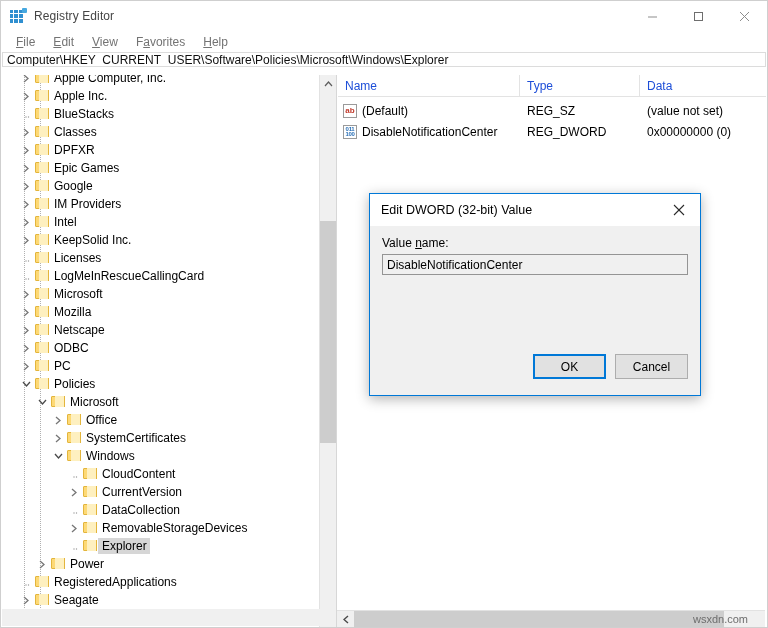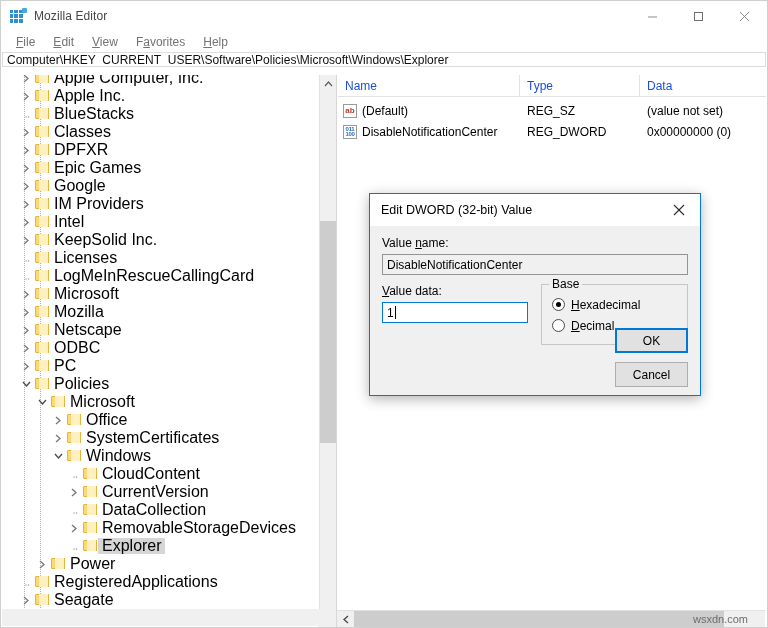--- a/index.html
+++ b/index.html
@@ -88,21 +88,21 @@
   .tree-pane {
     position: absolute; left: 0; top: 0; width: 335px; height: 552px;
     background: #ffffff; overflow: hidden;
     border-right: 1px solid #d7d7d7;
   }
   .tree-inner {
     position: absolute; left: 0; top: -6px; width: 318px;
   }
   .tree-row {
     height: 18px; display: flex; align-items: center;
-    white-space: nowrap; font-size: 16px; color: #000;
+    white-space: nowrap; font-size: 12px; color: #000;
   }
   .tree-row .lbl { padding: 1px 3px 1px 4px; line-height: 14px; }
   .tree-row.selected .lbl { background: #d6d6d6; }
   .twisty {
     width: 16px; height: 18px; flex: none;
     display: flex; align-items: center; justify-content: center;
     color: #6a6a6a;
   }
   .twisty svg { display: block; }
   .folder {
@@ -254,41 +254,41 @@
     width: 13px; height: 13px; border-radius: 50%;
     border: 1px solid #4a4a4a; background: #ffffff;
     margin-right: 6px; flex: none; position: relative;
   }
   .radio.on::after {
     content: ""; position: absolute; left: 3px; top: 3px;
     width: 5px; height: 5px; border-radius: 50%; background: #000;
   }
   .radio-row u { text-decoration: underline; }
   .dlg-buttons {
-    position: absolute; right: 12px; bottom: 8px; display: flex; gap: 9px; flex-direction: column;
+    position: absolute; right: 12px; bottom: 16px; display: flex; gap: 9px;
   }
   .btn {
     width: 73px; height: 25px; background: #e1e1e1;
     border: 1px solid #adadad;
     display: flex; align-items: center; justify-content: center;
     font-size: 12px; color: #000;
   }
   .btn.default { border: 2px solid #0078d7; }
 </style>
 </head>
 <body>
 
 <div id="app">
 
   <div class="titlebar">
     <div class="app-icon">
       <span class="grid"></span>
         <span class="dot"></span>
     </div>
-    <div class="title-text">Mozilla Editor</div>
+    <div class="title-text">Registry Editor</div>
     <div class="win-buttons">
       <div class="win-btn">
         <svg width="11" height="11" viewBox="0 0 11 11">
             <line x1="1" y1="6" x2="10" y2="6" stroke="#8d8d8d" stroke-width="1"></line>
           </svg>
       </div>
       <div class="win-btn">
         <svg width="11" height="11" viewBox="0 0 11 11">
             <rect x="1.5" y="1.5" width="8" height="8" fill="none" stroke="#6e6e6e" stroke-width="1"></rect>
           </svg>
@@ -751,41 +751,20 @@
             <line x1="11" y1="1" x2="1" y2="11" stroke="#2b2b2b" stroke-width="1.1"></line>
           </svg>
       </div>
     </div>
     <div class="dlg-body">
       <div class="lbl-small">Value <u>n</u>ame:</div>
       <div class="txtbox name">
         <span>DisableNotificationCenter</span>
       </div>
 
-      <div class="row2">
-        <div>
-          <div class="lbl-small"><u>V</u>alue data:</div>
-          <div class="txtbox data">
-            <span>1</span>
-              <span class="caret"></span>
-          </div>
-        </div>
-
-        <div class="base-group">
-          <div class="base-legend">Base</div>
-          <div class="radio-row">
-            <span class="radio on"></span>
-            <span><u>H</u>exadecimal</span>
-          </div>
-          <div class="radio-row">
-            <span class="radio"></span>
-            <span><u>D</u>ecimal</span>
-          </div>
-        </div>
-      </div>
     </div>
 
     <div class="dlg-buttons">
       <div class="btn default">OK</div>
       <div class="btn">Cancel</div>
     </div>
   </div>
 
 </div>
 

